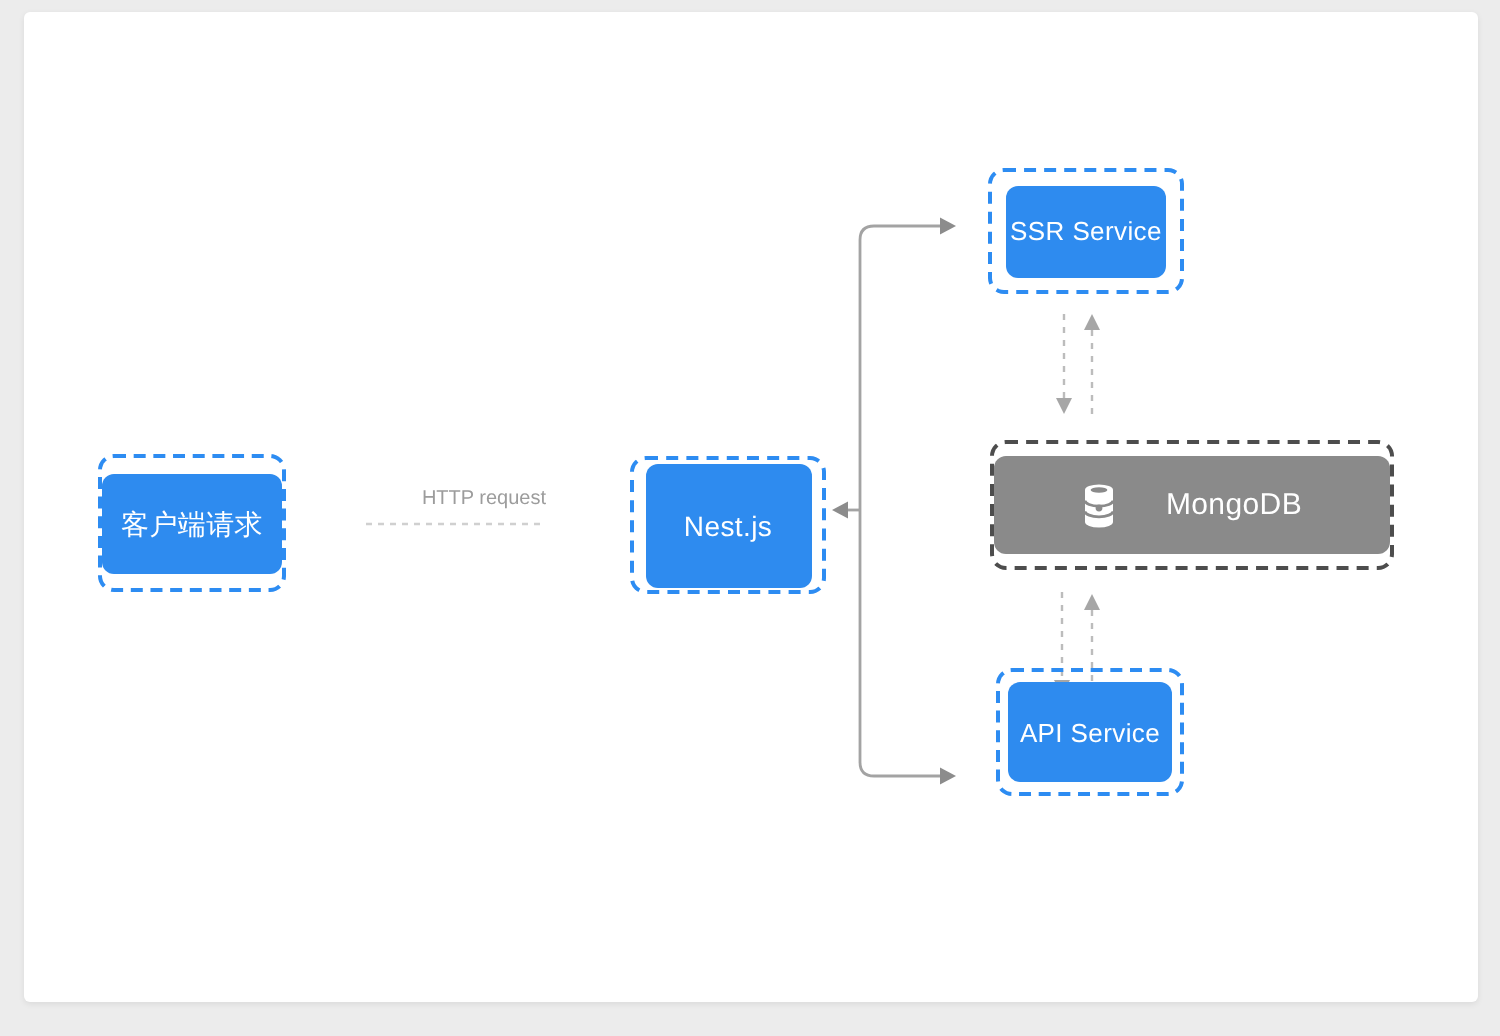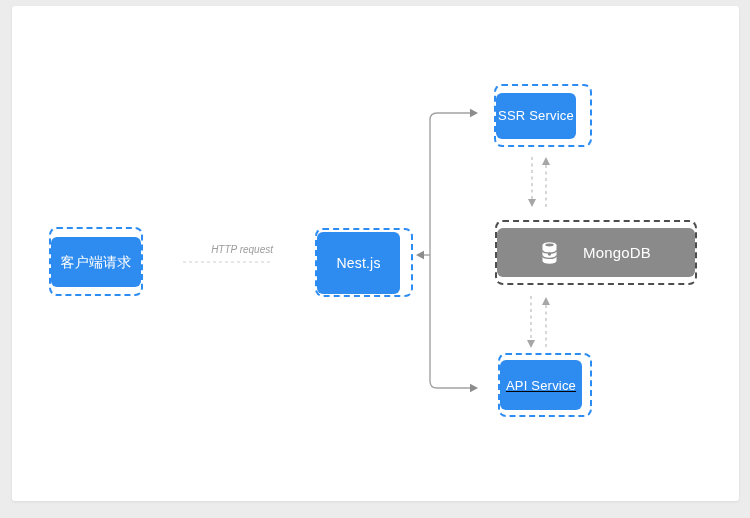--- a/index.html
+++ b/index.html
@@ -11,42 +11,42 @@
   .surface{
     position:absolute;left:12px;top:6px;width:727px;height:495px;
     background:#ffffff;border-radius:3px;
     box-shadow:0 1px 3px rgba(0,0,0,0.08);
   }
   svg.wires{position:absolute;left:0;top:0;width:750px;height:518px;pointer-events:none;}
 
   .node{
     position:absolute;box-sizing:border-box;
     border:2px dashed #2d8cf2;border-radius:8px;
-    display:flex;align-items:center;justify-content:flex-start;
+    display:flex;align-items:center;justify-content:center;
   }
   .node .inner{
     border-radius:6px;background:#2e8bef;color:#ffffff;
     display:flex;align-items:center;justify-content:center;
     text-align:center;line-height:1;letter-spacing:0.2px;
   }
   .node-client{left:49px;top:227px;width:94px;height:69px;}
   .node-client .inner{width:92px;height:50px;font-size:14px;}
   .node-nest{left:315px;top:228px;width:98px;height:69px;}
   .node-nest .inner{width:83px;height:62px;font-size:14px;}
   .node-ssr{left:494px;top:84px;width:98px;height:63px;}
   .node-ssr .inner{width:80px;height:46px;font-size:13px;}
-  .node-api{left:498px;top:353px;width:94px;height:64px;text-decoration:underline;}
+  .node-api{left:498px;top:334px;width:94px;height:64px;}
   .node-api .inner{width:82px;height:50px;font-size:13px;}
   .node-mongo{left:495px;top:220px;width:202px;height:65px;border-color:#4d4d4d;}
   .node-mongo .inner{width:206px;height:49px;background:#8a8a8a;font-size:15px;gap:25px;}
   .db-icon{display:inline-flex;}
 
   .edge-label{
     position:absolute;left:188px;top:244px;width:85px;
-    font-size:10px;font-style:italic;color:#9c9c9c;text-align:right;
+    font-size:10px;color:#9c9c9c;text-align:right;
   }
 </style>
 </head>
 <body>
 
 <div class="surface"></div>
 
 <svg class="wires" viewBox="0 0 750 518">
 
   <g stroke="#a3a3a3" stroke-width="1.4" fill="none">

